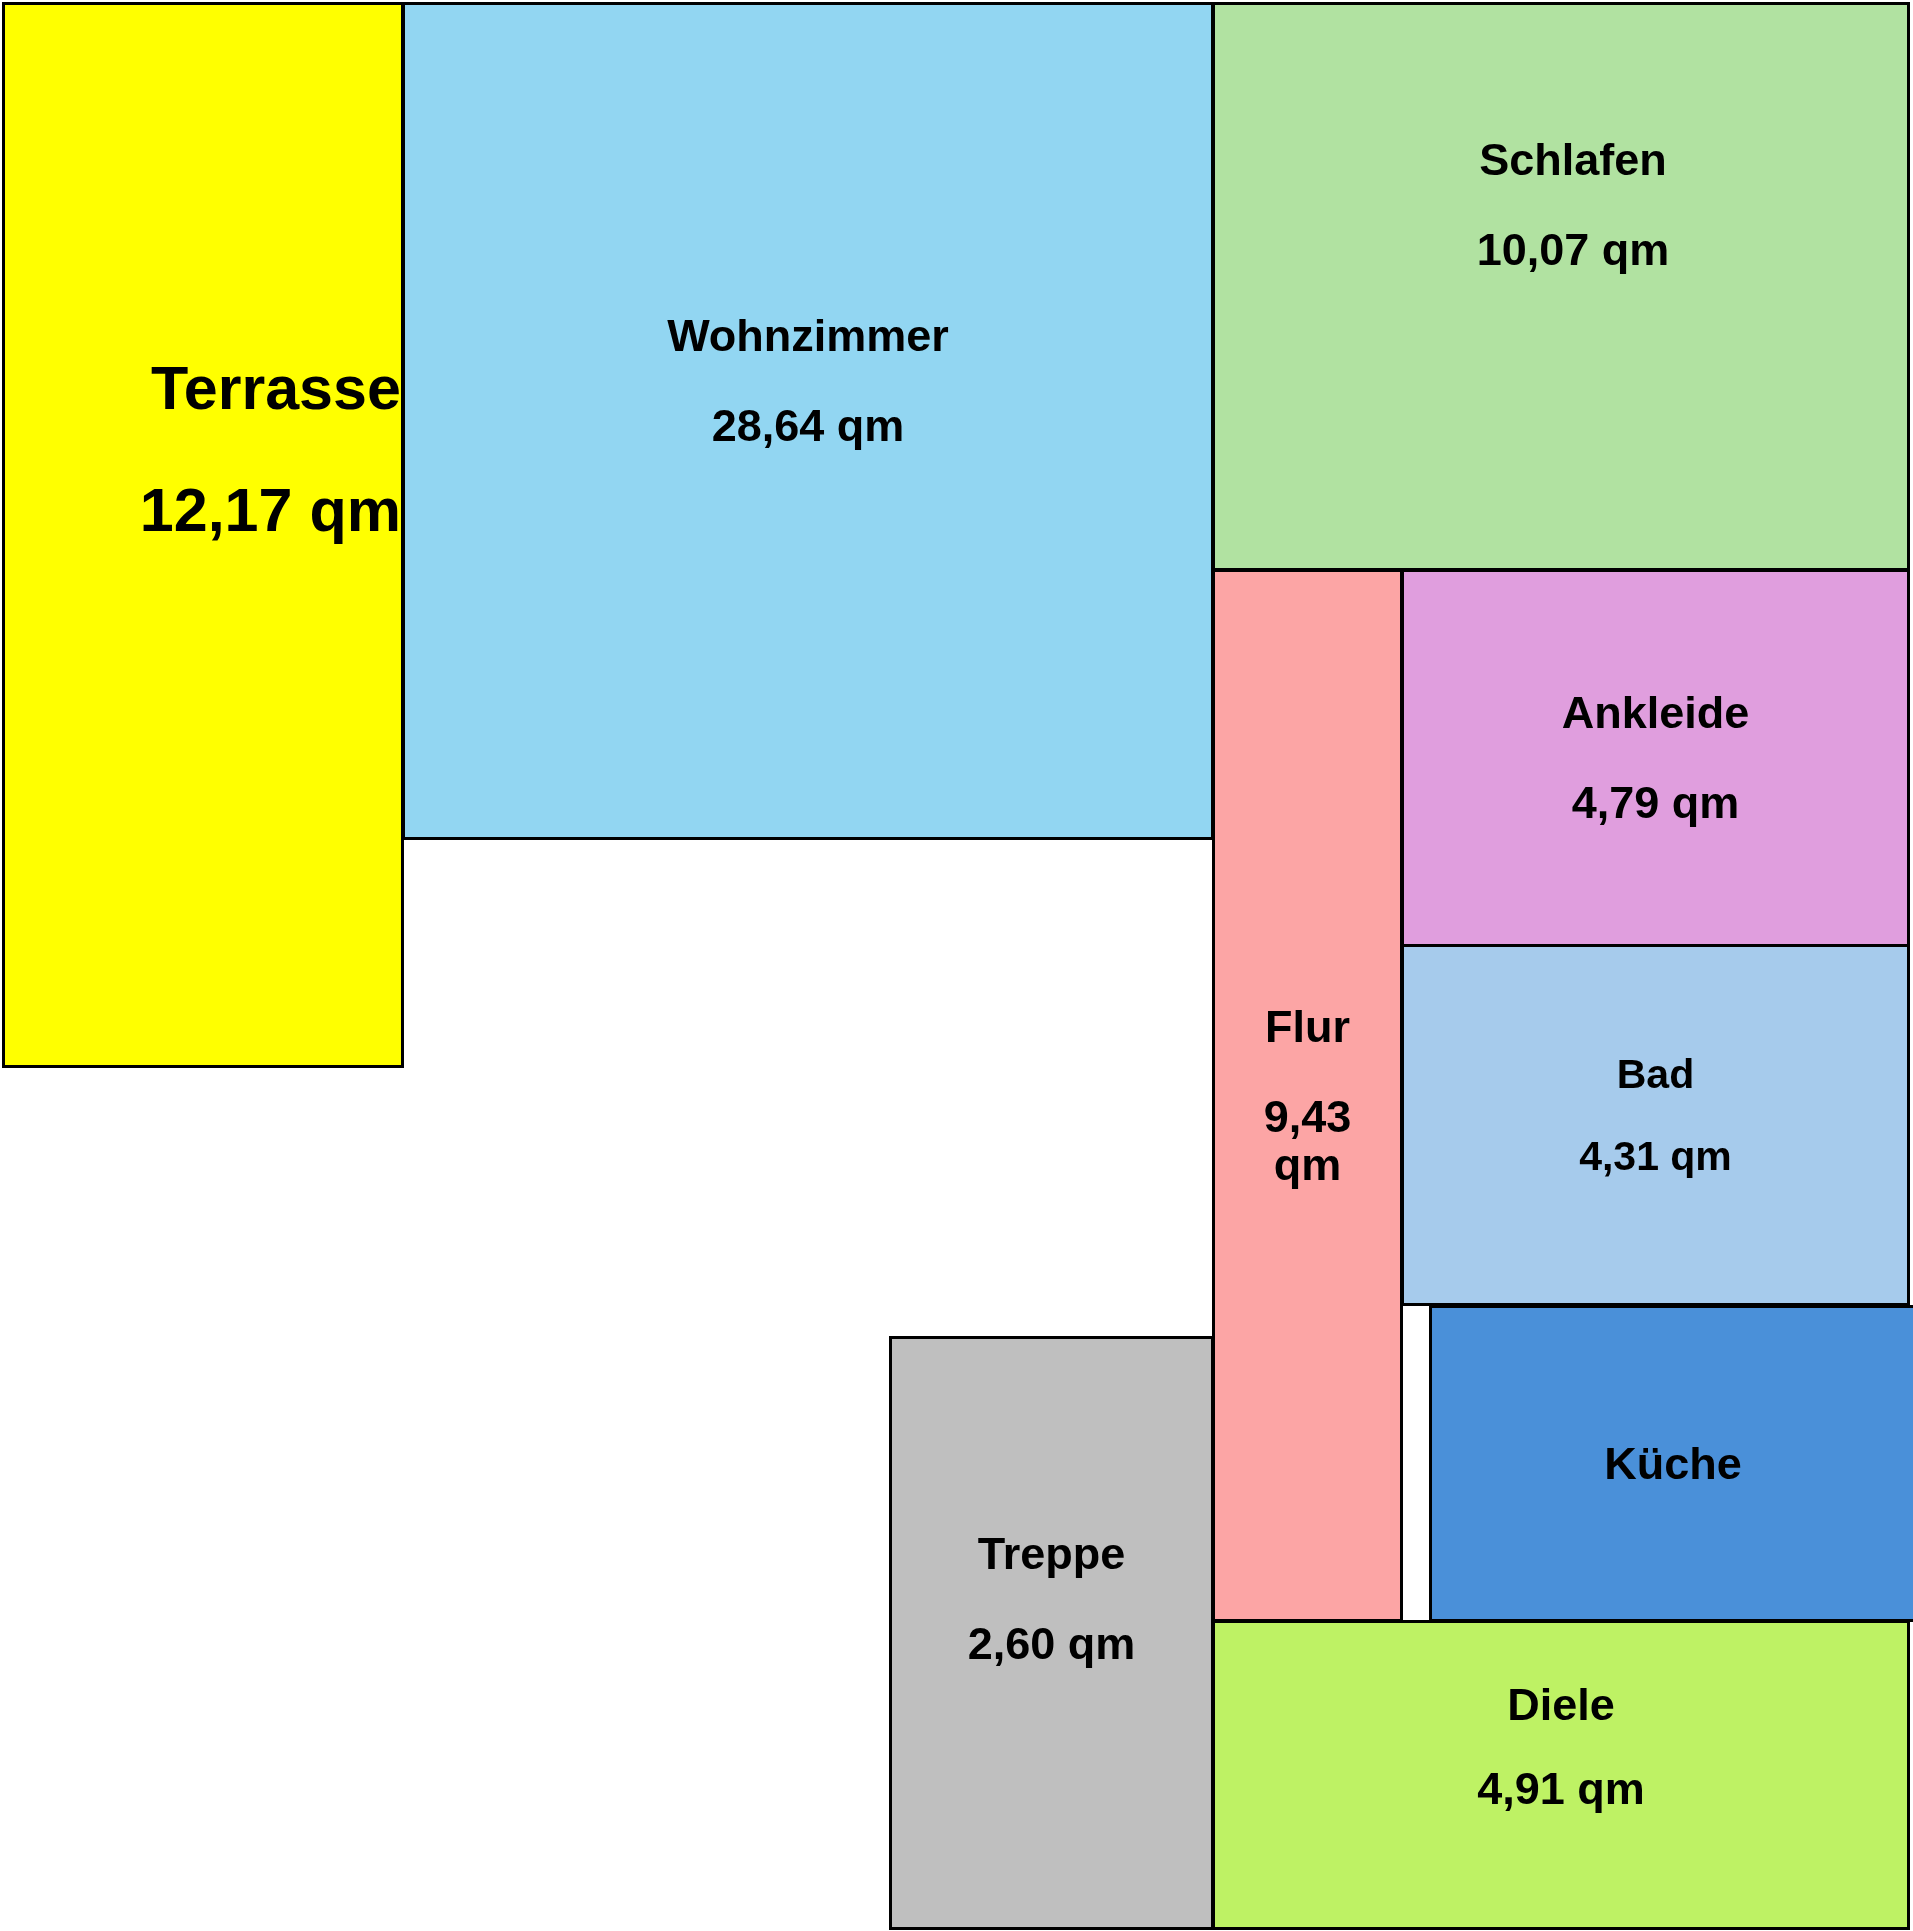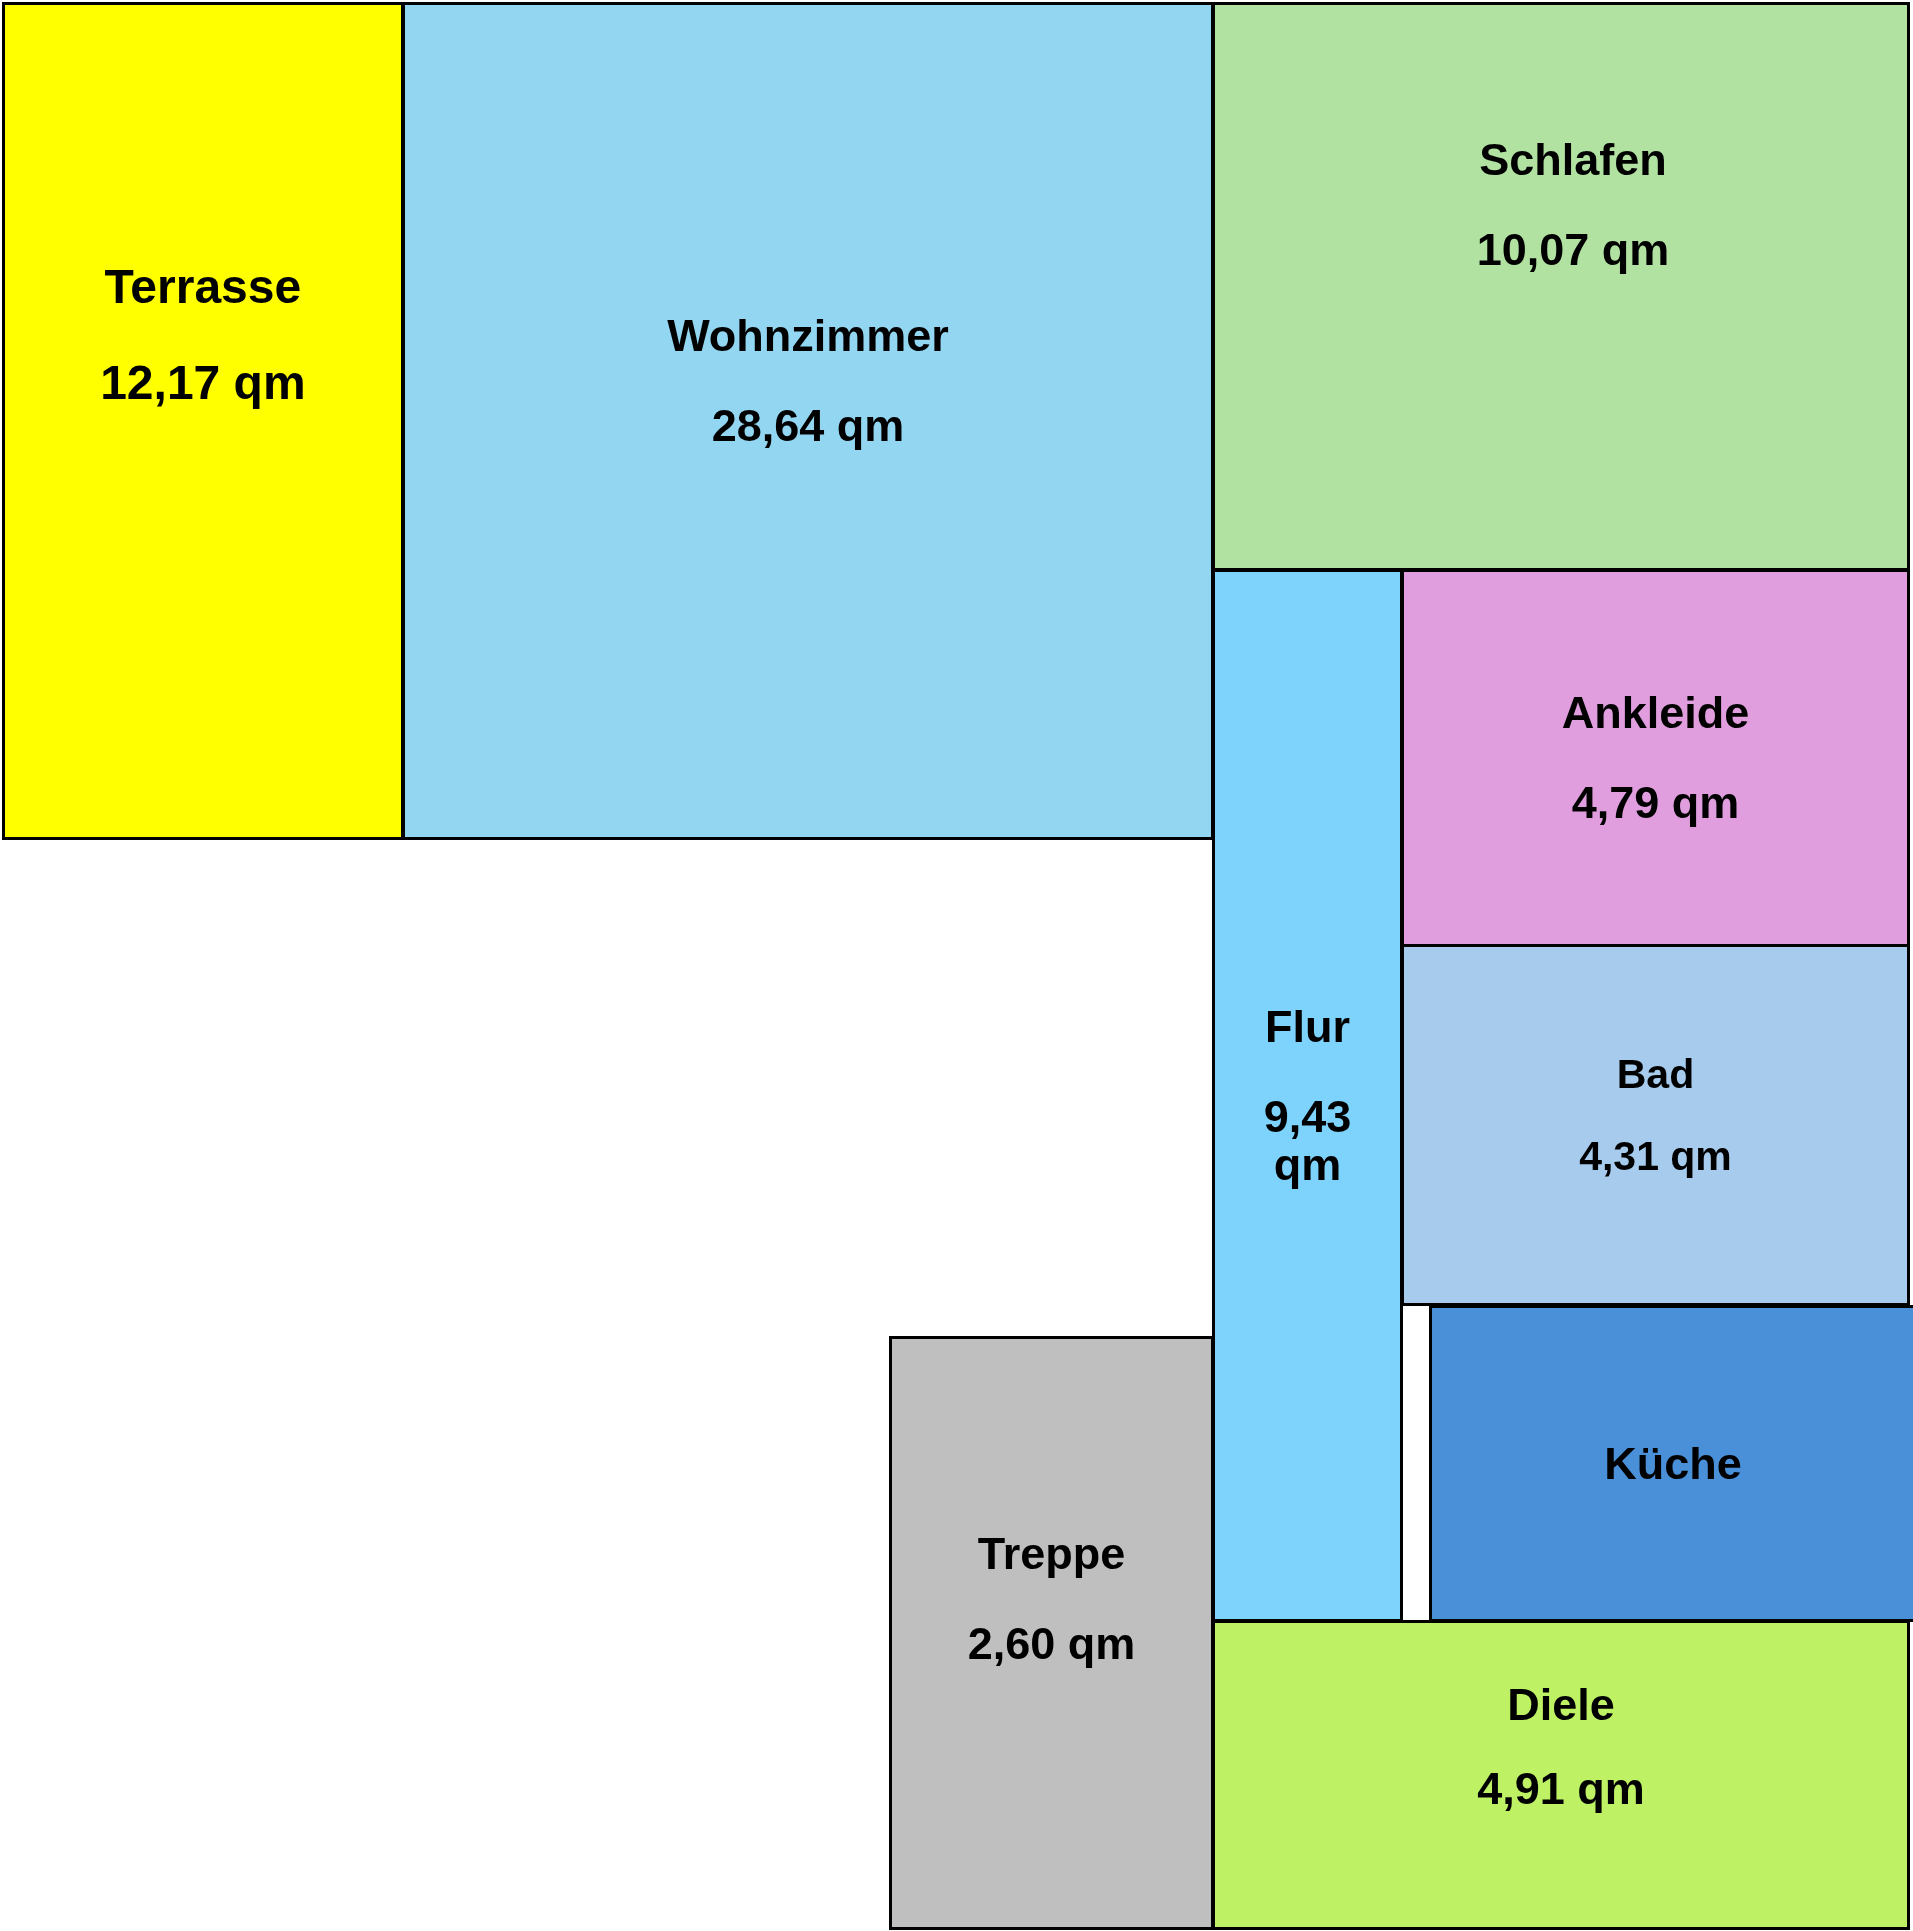--- a/index.html
+++ b/index.html
@@ -38,23 +38,24 @@
   .room-area {
     display: block;
   }
   
   .gap-std .room-area { margin-top: 0.95em; }
   .gap-tight .room-area { margin-top: 0.80em; }
 
   
   .r-terrasse {
     left: 1.9px;  top: 1.9px;
-    width: 402px; height: 838px;
+    width: 402px; height: 1066px;
     background: #ffff00;
-    font-size: 48px;
+    font-size: 61px;
+    align-items: flex-end;
   }
   .r-wohnzimmer {
     left: 402px; top: 1.9px;
     width: 812px; height: 838px;
     background: #92d6f2;
     font-size: 45px;
   }
   .r-schlafen {
     left: 1212px; top: 1.9px;
     width: 698px; height: 569px;
@@ -125,21 +126,21 @@
   <div class="room r-wohnzimmer gap-std" style="background: rgb(146, 214, 242); border-color: rgb(0, 0, 0);">
     <span class="room-name">Wohnzimmer</span>
     <span class="room-area">28,64 qm</span>
   </div>
 
   <div class="room r-schlafen gap-std" style="background: rgb(177, 226, 161); border-color: rgb(0, 0, 0); padding-left: 24px;">
     <span class="room-name">Schlafen</span>
     <span class="room-area">10,07 qm</span>
   </div>
 
-  <div class="room r-flur gap-std" style="background: #7dd3fc; border-color: rgb(0, 0, 0);">
+  <div class="room r-flur gap-std" style="background: #fca5a5; border-color: rgb(0, 0, 0);">
     <span class="room-name">Flur</span>
     <span class="room-area">9,43 qm</span>
   </div>
 
   <div class="room r-ankleide gap-std" style="background: rgb(224, 158, 222); border-color: rgb(0, 0, 0);">
     <span class="room-name">Ankleide</span>
     <span class="room-area">4,79 qm</span>
   </div>
 
   <div class="room r-bad gap-std" style="background: rgb(166, 203, 236); border-color: rgb(0, 0, 0);">

